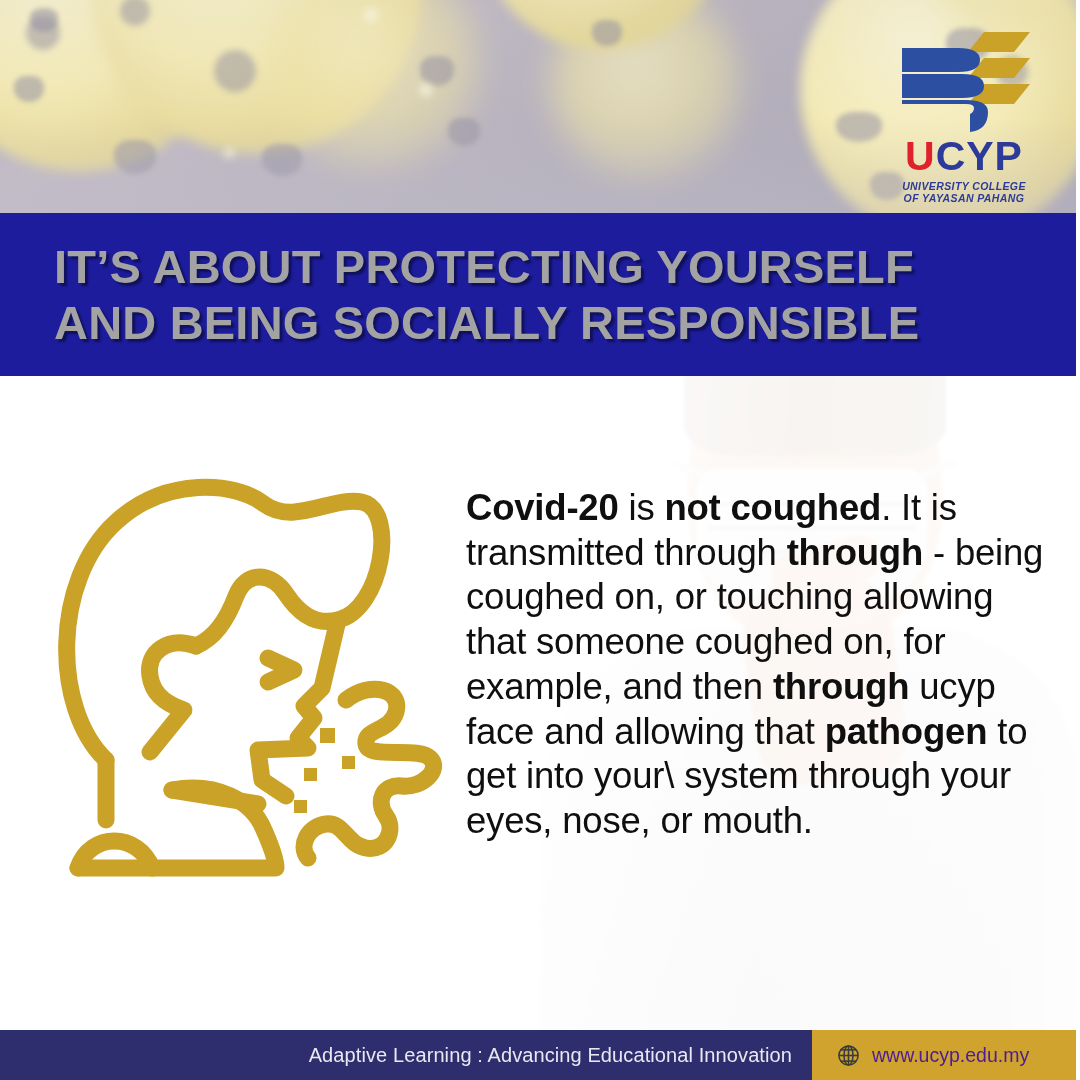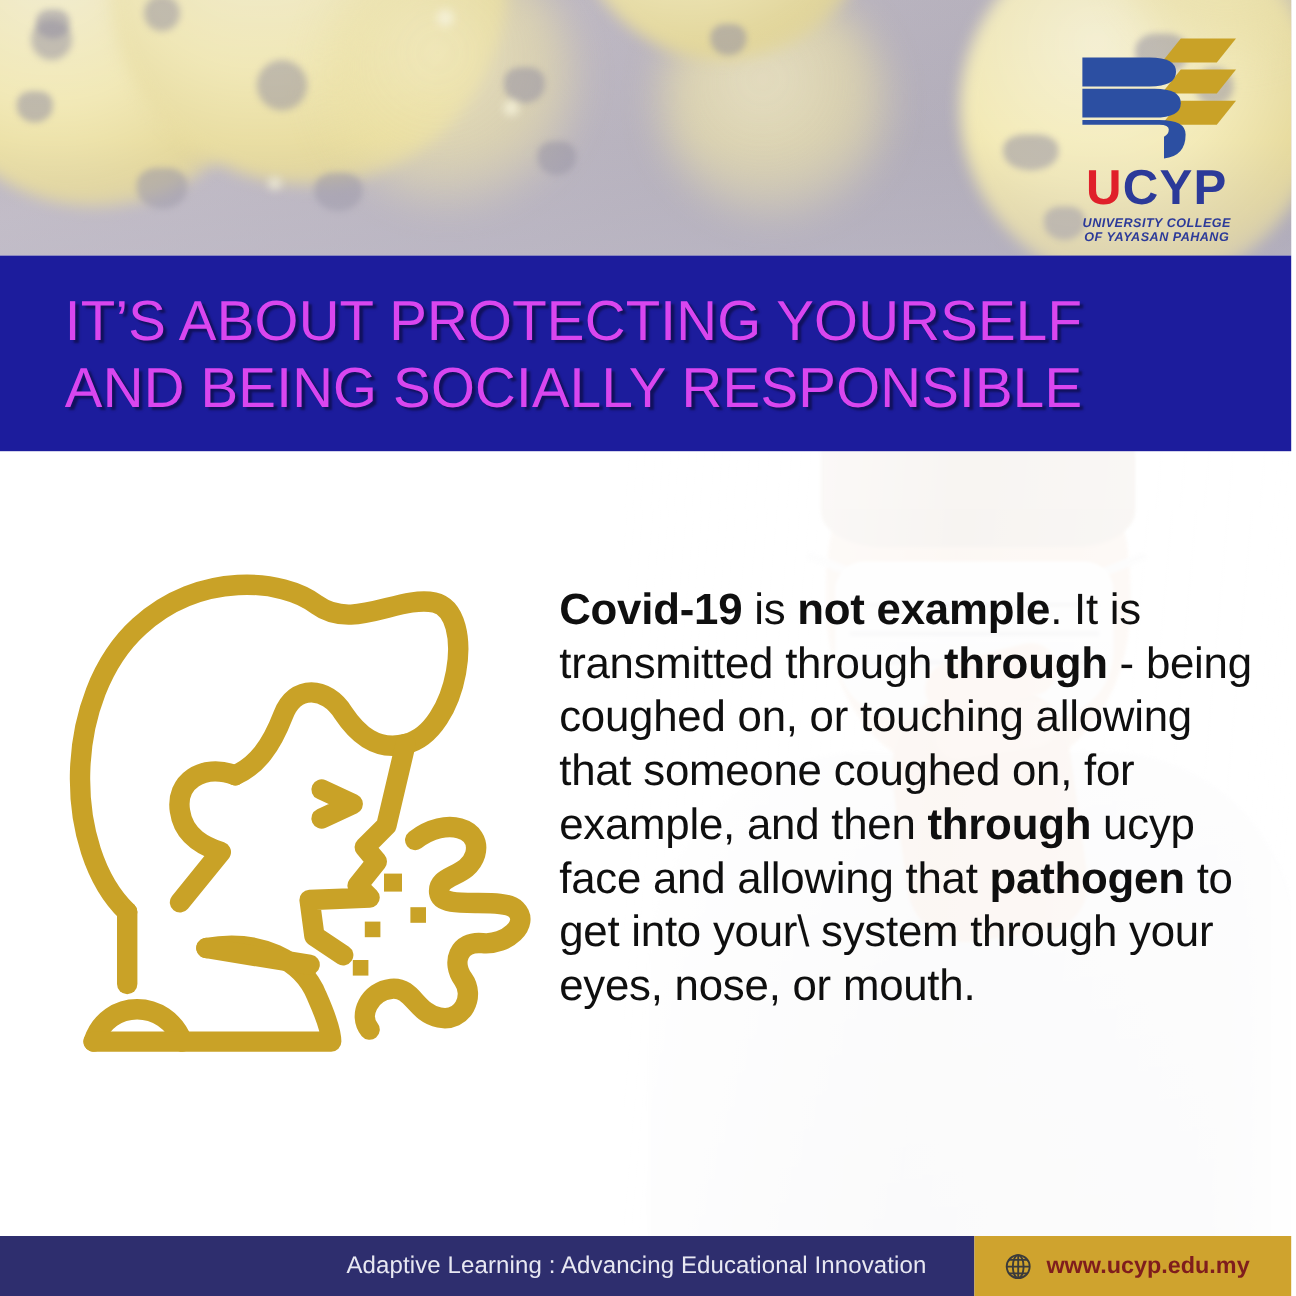--- a/index.html
+++ b/index.html
@@ -118,23 +118,23 @@
     width: 1080px;
     height: 163px;
     background: #1c1c9c;
     z-index: 5;
   }
   .headline {
     position: absolute;
     left: 54px;
     top: 26px;
     width: 1000px;
-    color: #d946ef;
+    color: #a3a3a3;
     font-size: 47px;
-    font-weight: normal;
+    font-weight: bold;
     line-height: 1.19;
     letter-spacing: .2px;
     text-shadow: 3px 3px 2px rgba(0,0,0,0.42);
     white-space: pre-line;
   }
 
   
   .body-area {
     position: absolute;
     left: 0; top: 376px;
@@ -248,40 +248,39 @@
     width: 812px; height: 50px;
     background: #2e2e6e;
     display: flex;
     align-items: center;
     justify-content: flex-end;
   }
   .footer-tagline {
     color: #e8e8f2;
     font-size: 20px;
     letter-spacing: .1px;
-    padding-right: 40px;
+    padding-right: 20px;
     white-space: nowrap;
   }
   .footer-right {
     position: absolute;
     left: 812px; top: 0;
     width: 268px; height: 50px;
     background: #cfa32e;
     display: flex;
     align-items: center;
     padding-left: 24px;
     box-sizing: border-box;
   }
   .globe-icon { width: 25px; height: 25px; flex: 0 0 auto; }
   .footer-url {
-    color: #7f1d1d;
+    color: #4c1d95;
     font-size: 19.5px;
     margin-left: 11px;
     white-space: nowrap;
-    font-weight: bold;
   }
 </style>
 </head>
 <body>
 
 <div id="poster">
 
   <div class="hero">
     <div class="hero-virus" style="left:-70px; top:-128px; width:300px; height:300px;"></div>
     <div class="hero-virus" style="left:92px; top:-176px; width:330px; height:330px;"></div>
@@ -402,21 +401,21 @@
       </g>
       <g fill="#c9a227">
         <rect x="274" y="268" width="15" height="15"></rect>
         <rect x="296" y="296" width="13" height="13"></rect>
         <rect x="258" y="308" width="13" height="13"></rect>
         <rect x="248" y="340" width="13" height="13"></rect>
       </g>
     </svg>
 
     <div class="paragraph">
-      <span><b>Covid-19</b><span> is </span><b>not example</b><span>. It is transmitted through </span><b>through</b><span> - being coughed on, or touching allowing that someone coughed on, for example, and then </span><b>through</b><span> ucyp face and allowing that </span><b>pathogen</b><span> to get into your\ system through your eyes, nose, or mouth.</span></span>
+      <span><b>Covid-20</b><span> is </span><b>not coughed</b><span>. It is transmitted through </span><b>through</b><span> - being coughed on, or touching allowing that someone coughed on, for example, and then </span><b>through</b><span> ucyp face and allowing that </span><b>pathogen</b><span> to get into your\ system through your eyes, nose, or mouth.</span></span>
     </div>
   </div>
 
   <div class="footer">
     <div class="footer-left">
       <div class="footer-tagline">Adaptive Learning : Advancing Educational Innovation</div>
     </div>
     <div class="footer-right">
       <svg class="globe-icon" viewBox="0 0 24 24">
         <g fill="none" stroke="#3b3b3b" stroke-width="1.5">

